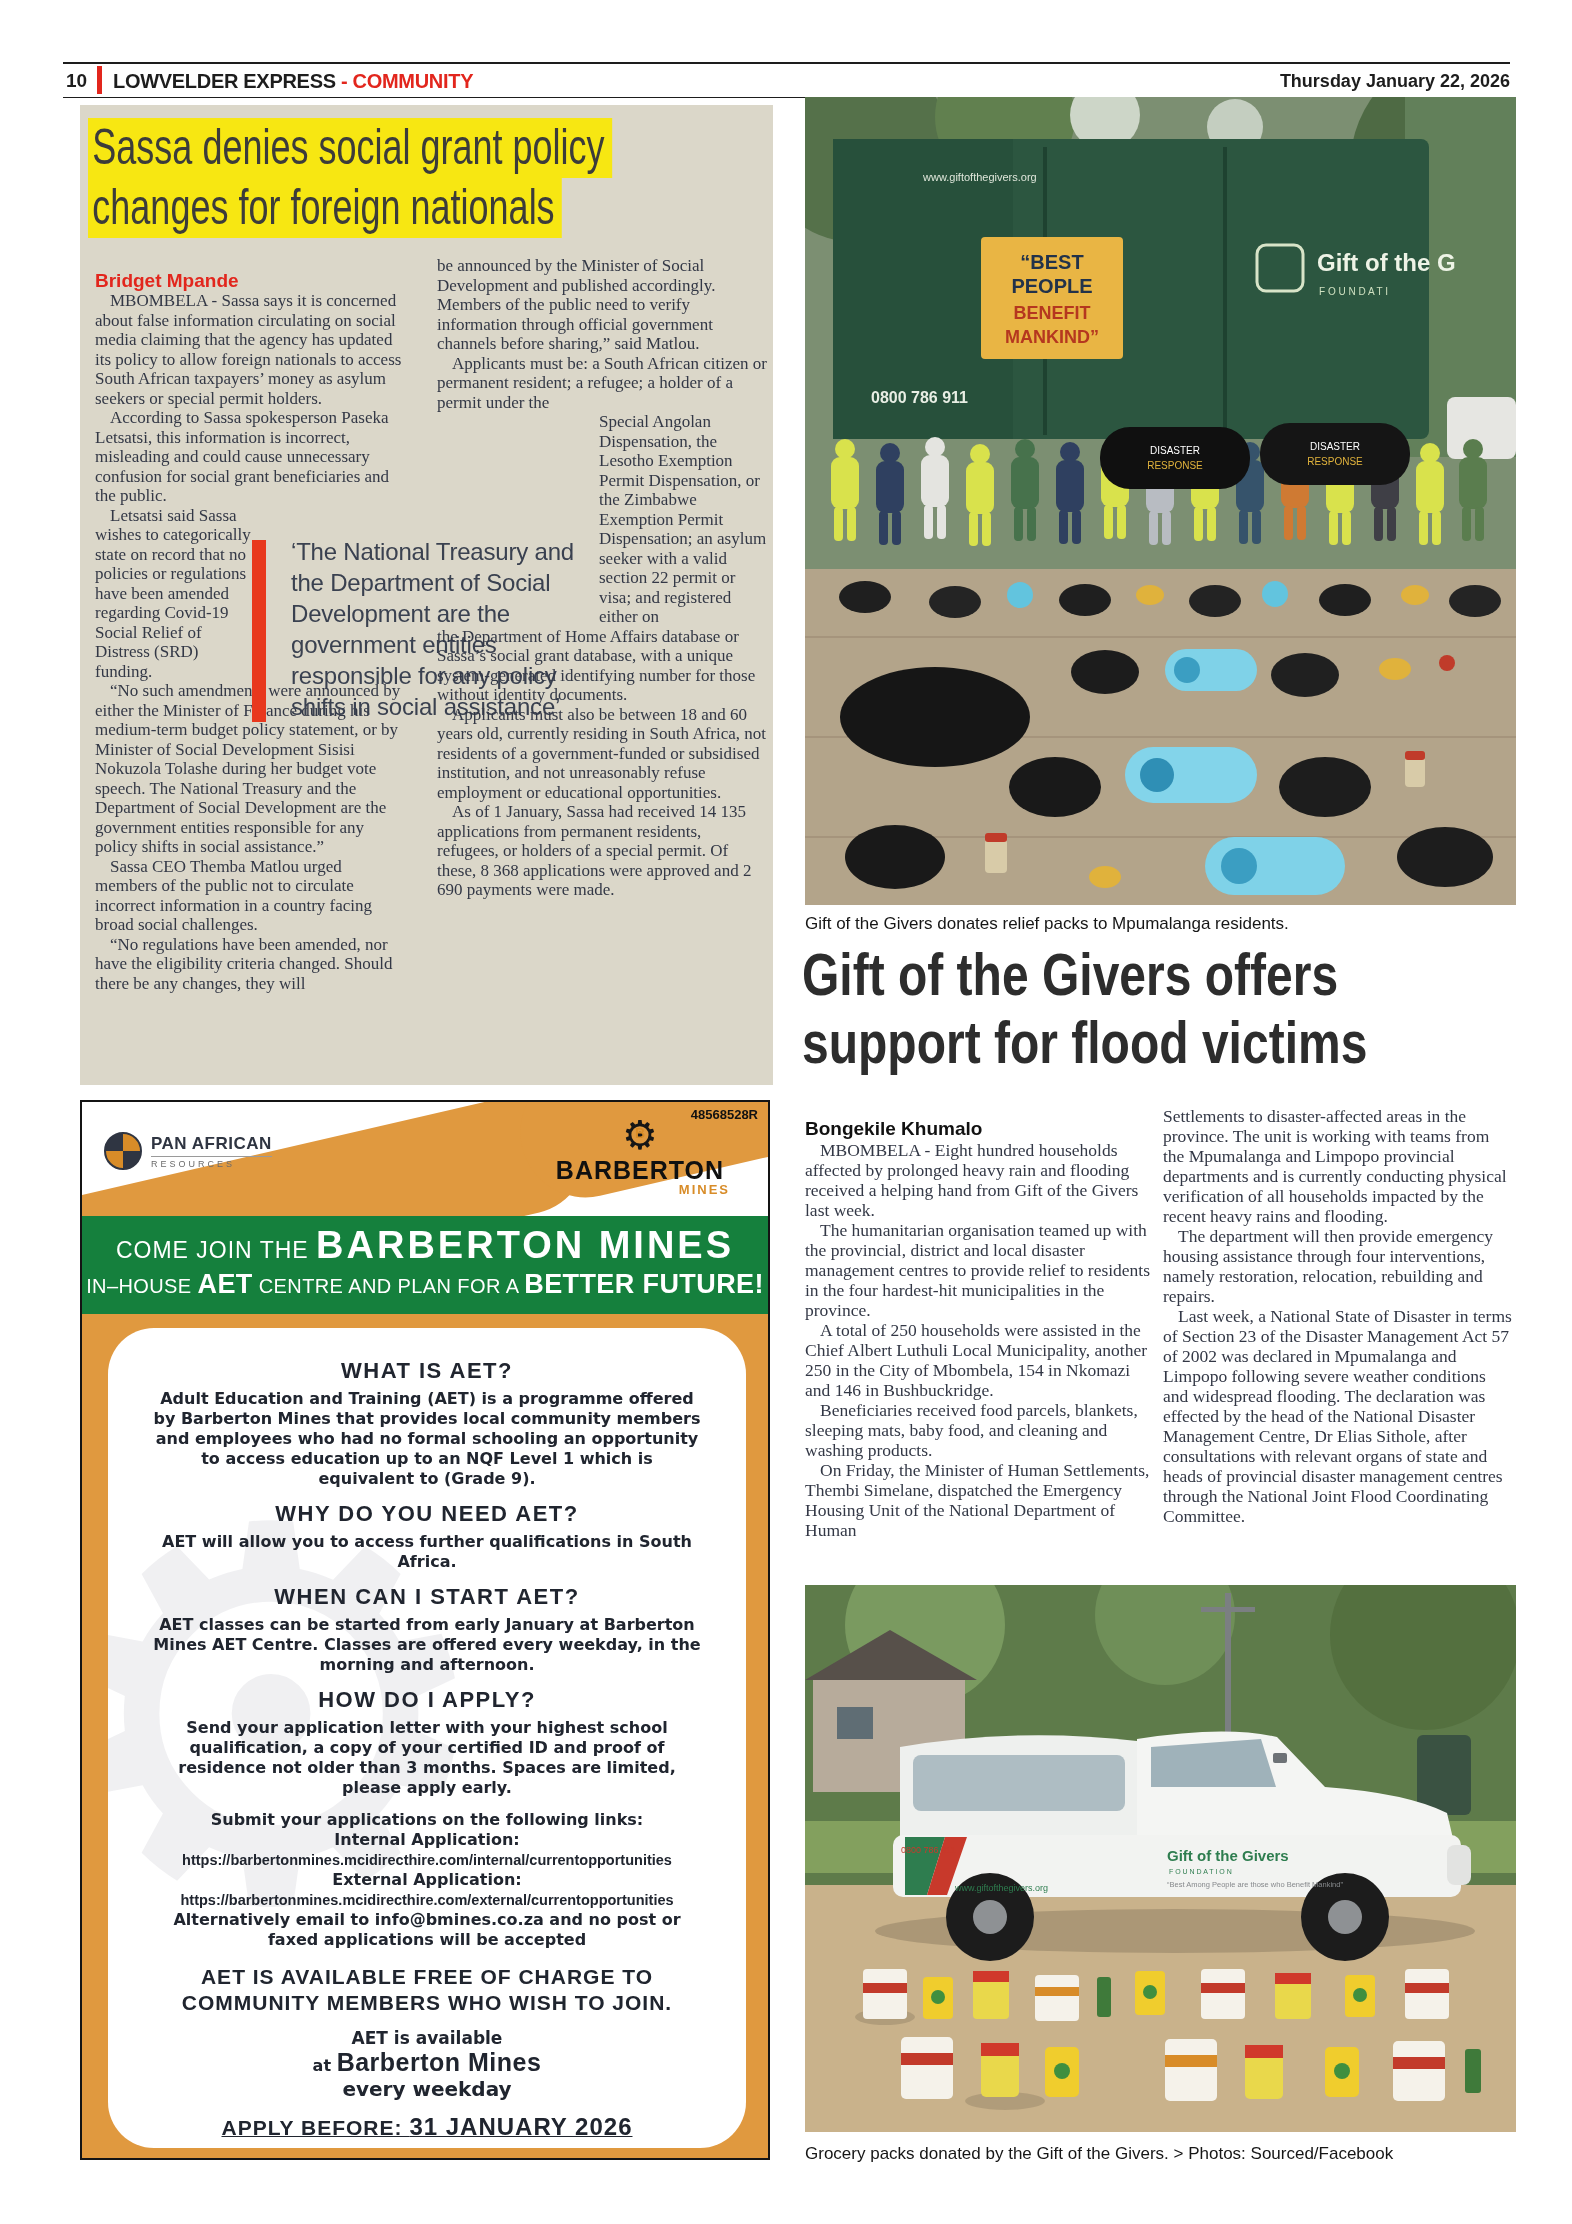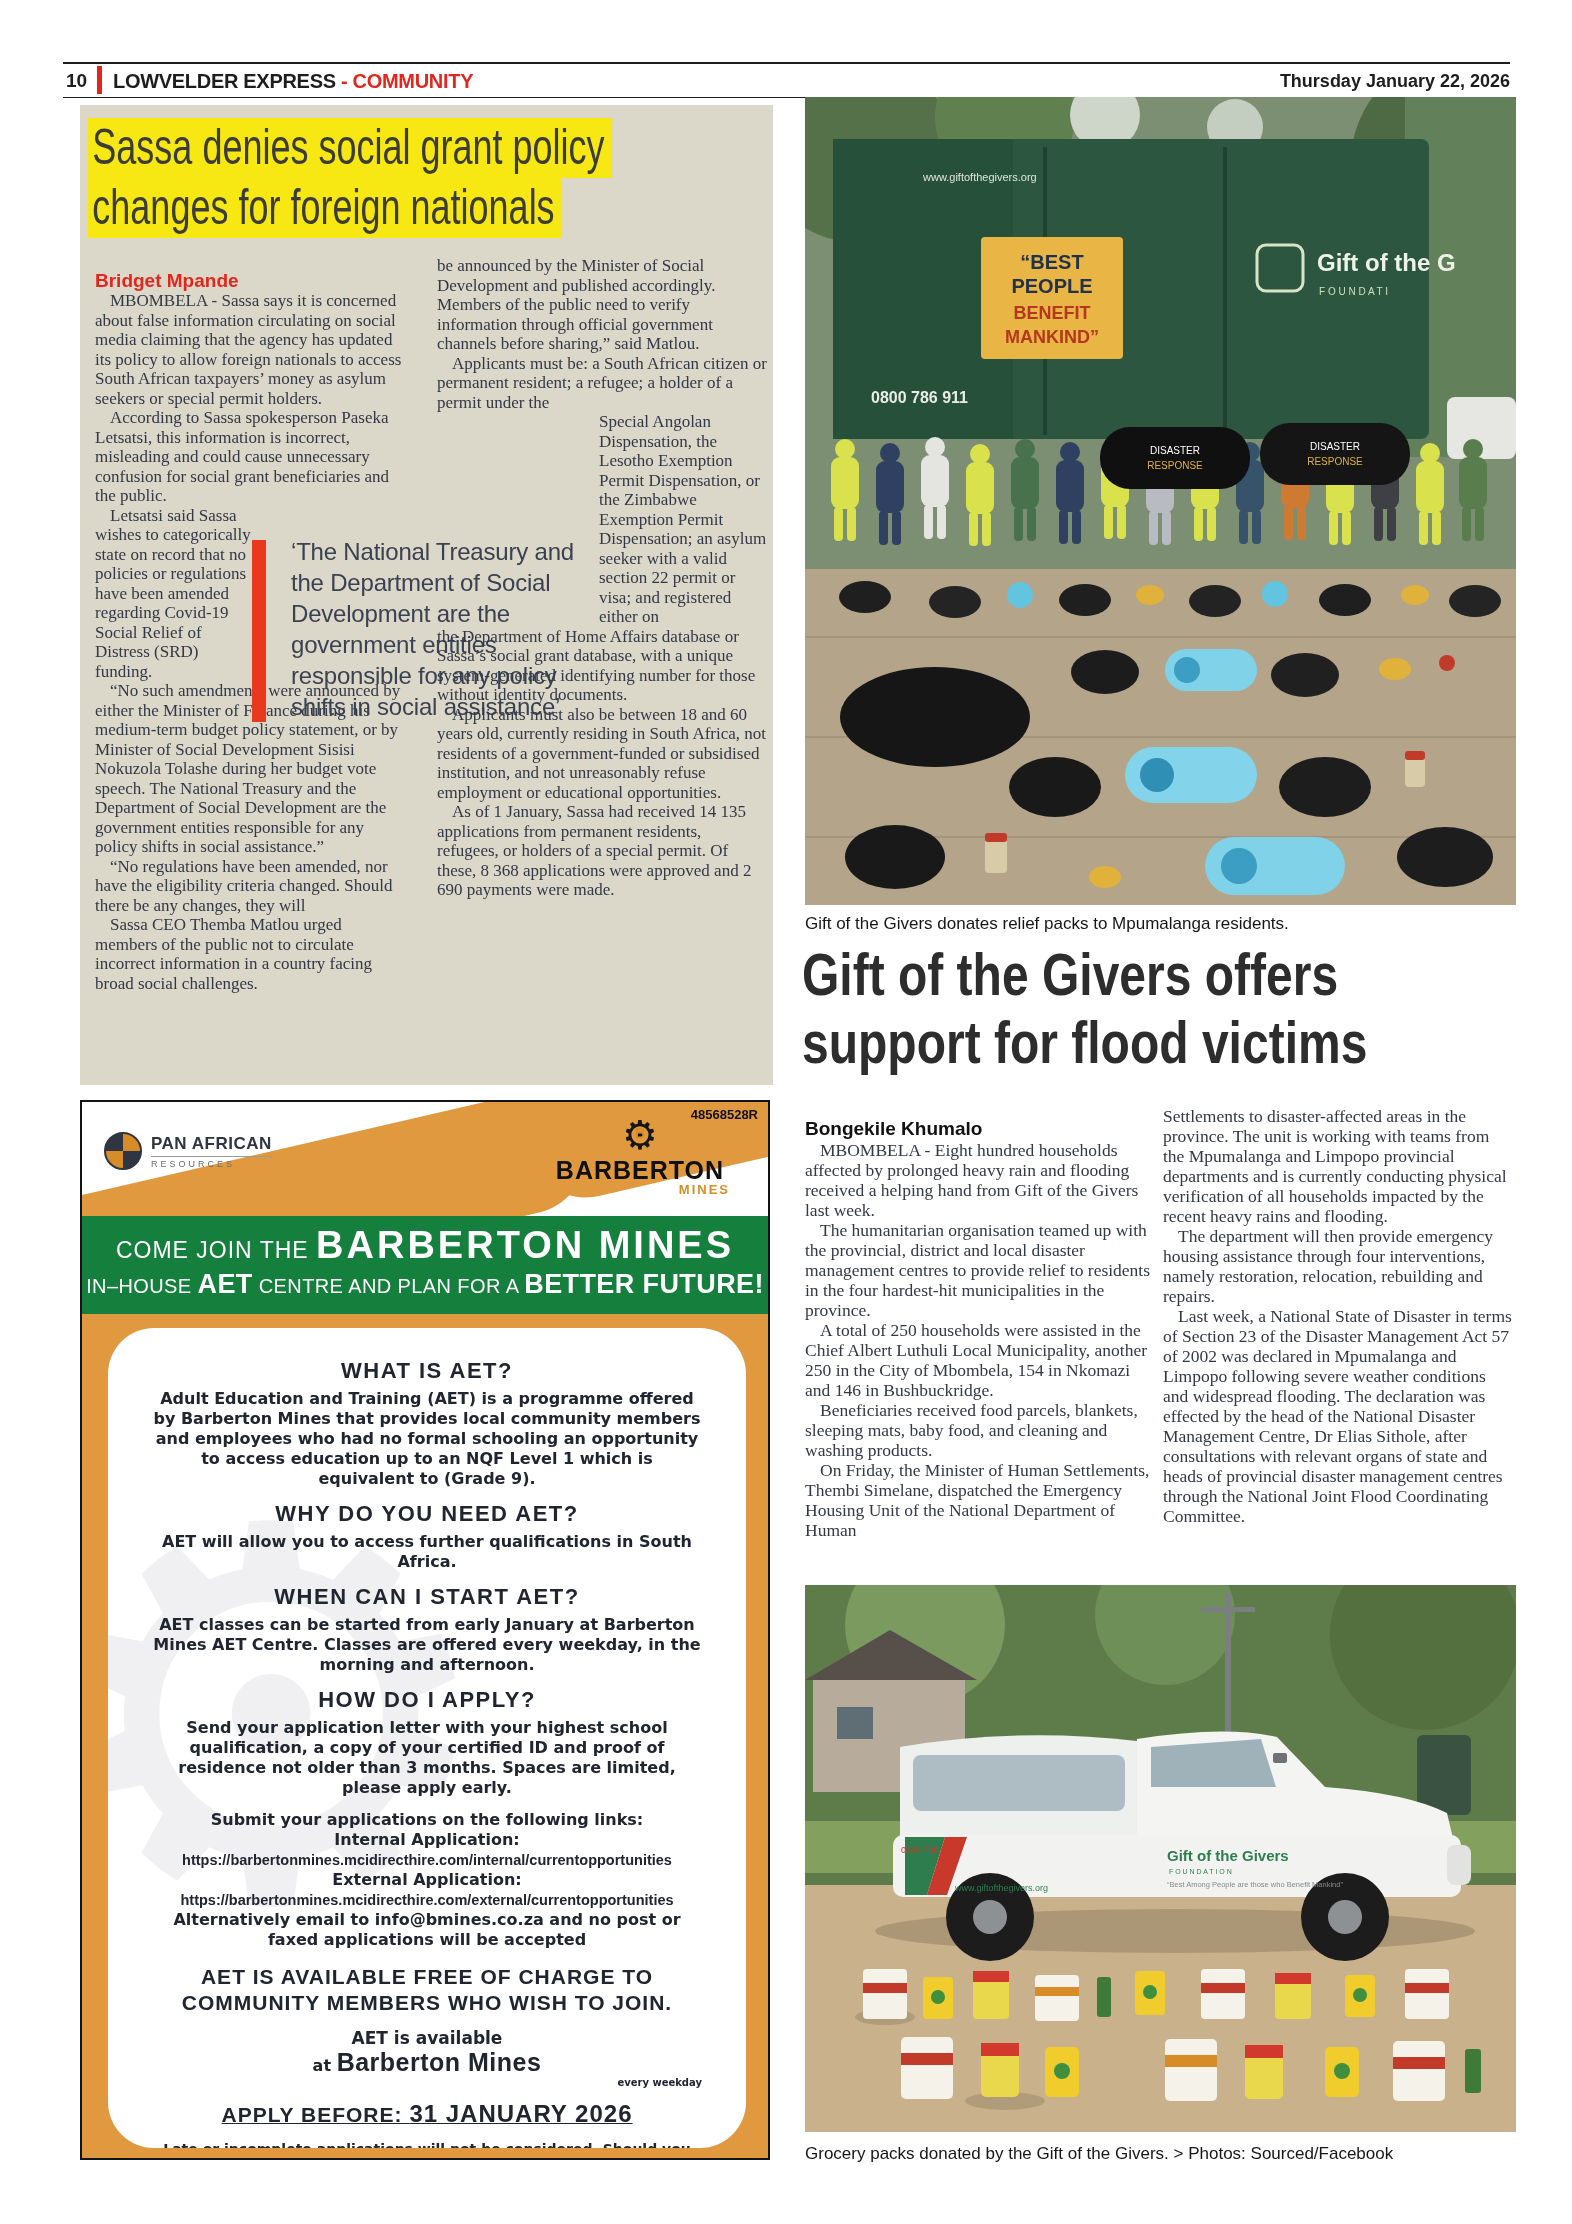--- a/index.html
+++ b/index.html
@@ -48,21 +48,21 @@
              font-family:"DejaVu Sans",sans-serif;pointer-events:none;}
   .ad-content{position:relative;z-index:2;}
   .ad-h{font-weight:800;font-size:22px;letter-spacing:1.5px;color:#20252f;margin:12px 0 5px;}
   .ad-h.first{margin-top:6px;}
   .ad-p{font-family:"DejaVu Sans",sans-serif;font-weight:700;font-size:16px;line-height:20px;color:#20252f;margin:0;}
   .ad-link{font-size:14.5px;font-weight:700;line-height:20px;color:#20252f;}
   .ad-free{font-weight:800;font-size:21px;line-height:26px;letter-spacing:1px;color:#20252f;margin-top:14px;}
   .ad-avail1{font-family:"DejaVu Sans",sans-serif;font-weight:700;font-size:17px;margin-top:12px;color:#20252f;}
   .ad-avail2 .pre{font-family:"DejaVu Sans",sans-serif;font-size:16px;font-weight:700;color:#20252f;}
   .ad-avail2 .name{font-size:25px;font-weight:800;letter-spacing:.5px;color:#20252f;}
-  .ad-avail3{font-family:"DejaVu Sans",sans-serif;font-weight:700;font-size:10px;color:#20252f;text-align:right;}
+  .ad-avail3{font-family:"DejaVu Sans",sans-serif;font-weight:700;font-size:20px;color:#20252f;}
   .ad-apply{margin-top:12px;color:#20252f;text-decoration:underline;}
   .ad-apply .lbl{font-size:21px;font-weight:700;letter-spacing:1px;}
   .ad-apply .dt{font-size:24px;font-weight:800;letter-spacing:1px;}
   .ad-fine{margin-top:12px;font-family:"DejaVu Sans",sans-serif;font-weight:700;font-size:14px;line-height:19px;color:#20252f;}
 </style>
 </head>
 <body>
 
 <div id="page">
 
@@ -84,22 +84,22 @@
     <span class="cond hl1">changes for foreign nationals</span>
   </div>
 
   <div class="abs byline" style="left:95px;top:256px;color:#e2261d;">Bridget Mpande</div>
 
   <div class="abs serif" style="left:95px;top:291px;width:312px;">
     <p>MBOMBELA - Sassa says it is concerned about false information circulating on social media claiming that the agency has updated its policy to allow foreign nationals to access South African taxpayers’ money as asylum seekers or special permit holders.</p>
     <p>According to Sassa spokesperson Paseka Letsatsi, this information is incorrect, misleading and could cause unnecessary confusion for social grant beneficiaries and the public.</p>
     <p style="width:160px;">Letsatsi said Sassa wishes to categorically state on record that no policies or regulations have been amended regarding Covid-19 Social Relief of Distress (SRD) funding.</p>
     <p>“No such amendments were announced by either the Minister of Finance during his medium-term budget policy statement, or by Minister of Social Development Sisisi Nokuzola Tolashe during her budget vote speech. The National Treasury and the Department of Social Development are the government entities responsible for any policy shifts in social assistance.”</p>
+    <p>Sassa CEO Themba Matlou urged members of the public not to circulate incorrect information in a country facing broad social challenges.</p>
     <p>“No regulations have been amended, nor have the eligibility criteria changed. Should there be any changes, they will</p>
-    <p>Sassa CEO Themba Matlou urged members of the public not to circulate incorrect information in a country facing broad social challenges.</p>
   </div>
 
   <div class="abs" style="left:252px;top:540px;width:14px;height:182px;background:#e8381d;"></div>
   <div class="abs pq" style="left:291px;top:536px;width:312px;">‘The National Treasury and the Department of Social Development are the government entities responsible for any policy shifts in social assistance’</div>
 
   <div class="abs serif" style="left:437px;top:256px;width:330px;">
     <p class="noind">be announced by the Minister of Social Development and published accordingly. Members of the public need to verify information through official government channels before sharing,” said Matlou.</p>
     <p>Applicants must be: a South African citizen or permanent resident; a refugee; a holder of a permit under the</p>
     <p class="noind" style="width:168px;margin-left:162px;">Special Angolan Dispensation, the Lesotho Exemption Permit Dispensation, or the Zimbabwe Exemption Permit Dispensation; an asylum seeker with a valid section 22 permit or visa; and registered either on</p>
     <p class="noind">the Department of Home Affairs database or Sassa’s social grant database, with a unique system-generated identifying number for those without identity documents.</p>

